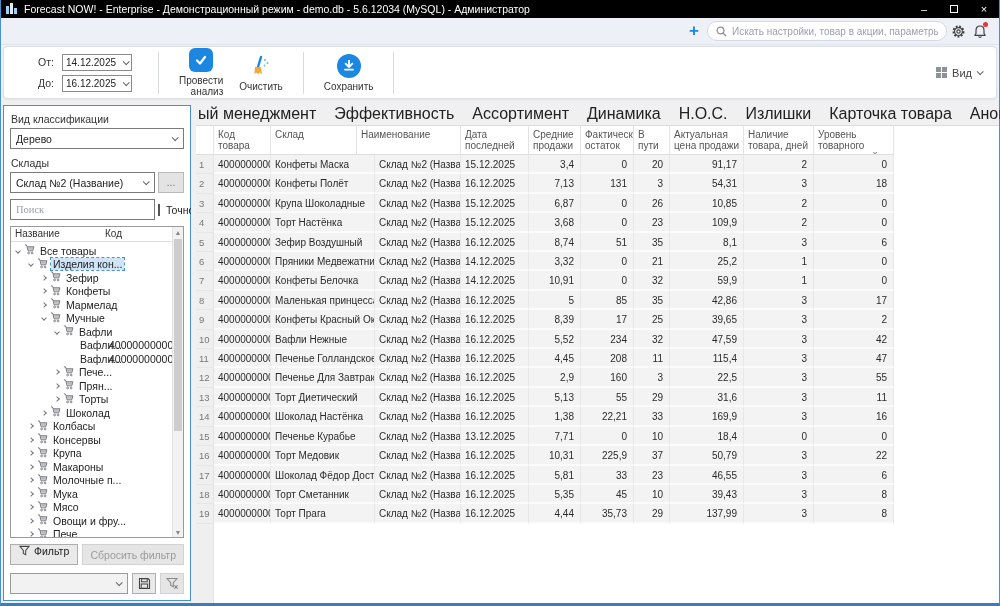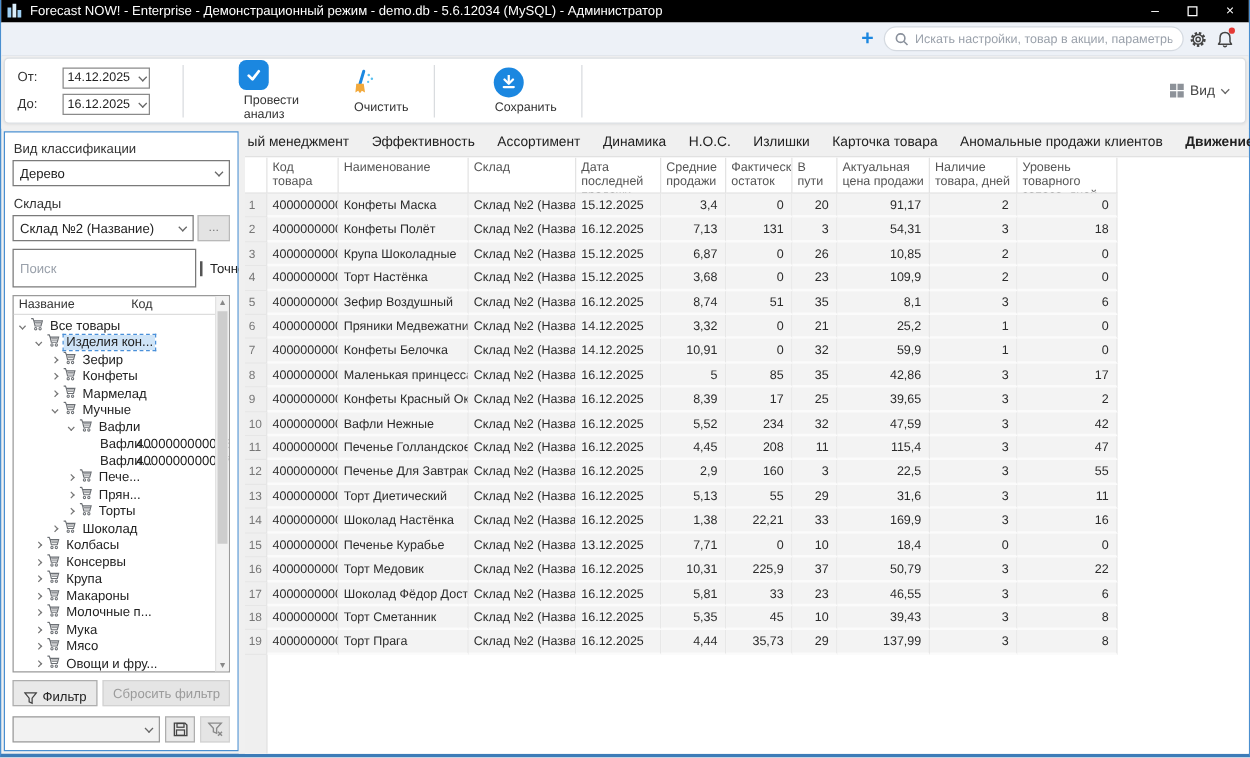--- a/index.html
+++ b/index.html
@@ -24,43 +24,43 @@
   .searchbox { width:240px; height:20px; background:#fff; border:1px solid #d5dae1; border-radius:11px; display:flex; align-items:center; padding:0 8px; gap:5px; }
   .searchbox input { border:none; outline:none; flex:1; font-size:10px; color:#444; background:transparent; font-family:inherit; }
   .searchbox input::placeholder { color:#9aa1ab; }
   .iconbtn { width:22px; height:22px; display:flex; align-items:center; justify-content:center; position:relative; }
   .belldot { position:absolute; right:3px; top:2px; width:5px; height:5px; border-radius:50%; background:#e53935; }
 
   
   .toolzone { height:58px; background:#f0f0f0; padding:1px 2px 4px 2px; flex:0 0 auto; }
   .toolbar { background:#fff; border:1px solid #dcdfe3; border-radius:4px; height:100%; display:flex; align-items:center; padding:0 10px; box-shadow:0 1px 2px rgba(0,0,0,.06); }
   .dates { display:flex; flex-direction:column; gap:4px; margin-right:14px; }
-  .daterow { display:flex; align-items:center; gap:16px; }
+  .daterow { display:flex; align-items:center; gap:4px;margin-left:24px; }
   .daterow label { font-size:10.5px; color:#333; width:20px; }
   .datefield { width:70px; height:17px; border:1px solid #8a8a8a; background:#fff; display:flex; align-items:center; font-size:10px; color:#222; padding:0 3px; justify-content:space-between; }
   .vsep { width:1px; height:42px; background:#d9dcdf; margin:0 12px; }
   .toolbtn { display:flex; flex-direction:column; align-items:center; justify-content:center; gap:3px; padding:2px 8px; min-width:52px; }
-  .toolbtn .lbl { font-size:10px; color:#333; text-align:left; line-height:11px; white-space:pre-line;margin-left:28px; }
+  .toolbtn .lbl { font-size:10px; color:#333; text-align:right; line-height:11px; white-space:pre-line; }
   .ic-check { width:24px; height:24px; background:#1b87e0; border-radius:6px; display:flex; align-items:center; justify-content:center; }
   .ic-save { width:24px; height:24px; background:#1b87e0; border-radius:50%; display:flex; align-items:center; justify-content:center; }
   .viewgroup { margin-left:auto; display:flex; align-items:center; gap:5px; padding-right:4px; }
   .gridicon { width:11px; height:11px; display:grid; grid-template-columns:5px 5px; grid-template-rows:5px 5px; gap:1px; }
   .gridicon span { background:#8d9299; }
   .viewgroup .lbl { font-size:11px; color:#444; }
   .chev { width:6px; height:6px; border-right:1.4px solid #666; border-bottom:1.4px solid #666; transform:rotate(45deg) translateY(-1px); display:inline-block; }
   .chev.small { width:5px; height:5px; }
 
   
   .content { flex:1; display:flex; min-height:0; }
   .sidebar { width:188px; margin:2px 0 2px 2px; background:#fff; border:1px solid #4a8fd0; display:flex; flex-direction:column; padding:5px 6px 6px 6px; min-height:0; }
   .sb-label { font-size:10.5px; color:#333; margin:2px 0 3px 1px; }
   .selectbox { height:21px; border:1px solid #7a7a7a; background:#fff; display:flex; align-items:center; justify-content:space-between; font-size:10.5px; color:#222; padding:0 6px 0 5px; }
   .sb-row { display:flex; gap:3px; align-items:center; margin-bottom:6px; }
   .dots-btn { width:26px; height:21px; background:#e3e3e3; border:1px solid #b9b9b9; color:#777; font-size:10px; display:flex; align-items:center; justify-content:center; }
-  .search-input { flex:1; height:31px; border:1px solid #7a7a7a; font-size:10.5px; padding:0 5px; color:#444; outline:none; font-family:Liberation Sans, sans-serif; }
+  .search-input { flex:1; height:21px; border:1px solid #7a7a7a; font-size:10.5px; padding:0 5px; color:#444; outline:none; font-family:Liberation Serif, serif; }
   .search-input::placeholder { color:#9aa1ab; }
   .cb { width:12px; height:12px; border:1px solid #555; background:#fff; }
   .cb-lbl { font-size:10.5px; color:#222; margin-left:3px; }
 
   .tree { flex:1; border:1px solid #9a9a9a; display:flex; flex-direction:column; min-height:0; position:relative; margin-bottom:6px; }
   .tree-head { height:15px; border-bottom:1px solid #ddd; display:flex; font-size:10px; color:#333; flex:0 0 auto; }
   .tree-head .n { padding:1px 0 0 4px; flex:0 0 92px; }
   .tree-head .c { padding:1px 0 0 2px; flex:1; }
   .tree-body { flex:1; overflow:hidden; padding-top:2px; }
   .tnode { height:13.5px; display:flex; align-items:center; font-size:10.5px; color:#222; position:relative; white-space:nowrap; }
@@ -71,31 +71,31 @@
   .carticon { margin:0 3px 0 1px; flex:0 0 11px; }
   .tlabel { padding:0 2px; }
   .tnode.selected .tlabel { background:#cfe4f7; outline:1px dashed #4a90d9; }
   .tcode { position:absolute; left:98px; font-size:10.5px; color:#222; }
   .tree-scroll { position:absolute; right:0; top:0; bottom:0; width:11px; background:#f2f2f2; border-left:1px solid #e2e2e2; }
   .tree-scroll .arrow { height:10px; display:flex; align-items:center; justify-content:center; color:#888; font-size:7px; }
   .tree-scroll .thumb { position:absolute; left:1px; right:1px; top:12px; height:62%; background:#cdcdcd; }
 
   .sb-bottom { flex:0 0 auto; }
   .fltr-row { display:flex; justify-content:space-between; align-items:center; margin-bottom:8px; }
-  .btn-filter { display:flex; align-items:flex-end; gap:4px; font-size:10.5px; color:#222; background:#e9e9e9; border:1px solid #aeaeae; height:21px; padding:0 8px; }
+  .btn-filter { display:flex; align-items:flex-start; gap:4px; font-size:10.5px; color:#222; background:#e9e9e9; border:1px solid #aeaeae; height:21px; padding:0 8px; }
   .btn-reset { font-size:10.5px; color:#9b9b9b; background:#e5e5e5; border:1px solid #d2d2d2; height:21px; padding:0 7px; }
   .saved-row { display:flex; gap:4px; align-items:center; }
   .saved-row .selectbox { flex:1; border-color:#9a9a9a; background:#f2f2f2; }
   .sm-btn { width:24px; height:21px; background:#e9e9e9; border:1px solid #aeaeae; display:flex; align-items:center; justify-content:center; }
   .sm-btn.dis { border-color:#d2d2d2; background:#e5e5e5; }
 
   .splitter { width:5px; background:#f0f0f0; flex:0 0 auto; }
   .main { flex:1; display:flex; flex-direction:column; min-width:0; }
   .tabbar { height:23px; display:flex; align-items:center; background:#f0f0f0; border-bottom:1px solid #dcdcdc; padding-left:2px; flex:0 0 auto; position:relative; }
-  .tab { font-size:11px; color:#222; padding:0 9px; white-space:nowrap; line-height:22px; }
+  .tab { font-size:16px; color:#222; padding:0 9px; white-space:nowrap; line-height:22px; }
   .tab.active { font-weight:bold; }
   .tab.clip { padding-left:0; }
 
   .panel { flex:1; background:#fff; position:relative; overflow:hidden; }
   .numstrip { position:absolute; left:0; top:0; bottom:0; width:18px; background:#efefef; border-right:1px solid #e3e3e3; }
   .tbl { position:relative; }
   .hrow { display:flex; background:#fff; }
   .hcell { font-size:10px; color:#555; padding:3px 3px 2px 4px; line-height:11px; border-right:1px solid #e3e3e3; border-bottom:1px solid #dedede; height:29px; overflow:hidden; }
   .rn-h { width:18px; flex:0 0 18px; border-right:1px solid #e3e3e3; border-bottom:1px solid #dedede; background:#fff; }
   .trow { display:flex; height:19.42px; }
@@ -562,22 +562,22 @@
             <div class="tab active">Движение товаров</div>
           </div>
 
       </div>
       <div class="panel">
         <div class="numstrip"></div>
         <div class="tbl">
             <div class="hrow">
               <div class="rn-h"></div>
               <div class="hcell" style="width: 57px; flex: 0 0 57px;">Код товара</div>
+              <div class="hcell" style="width: 86px; flex: 0 0 86px;">Склад</div>
               <div class="hcell" style="width: 104px; flex: 0 0 104px;">Наименование</div>
-              <div class="hcell" style="width: 86px; flex: 0 0 86px;">Склад</div>
               <div class="hcell" style="width: 68px; flex: 0 0 68px;">Дата последней продажи</div>
               <div class="hcell" style="width: 52px; flex: 0 0 52px;">Средние продажи</div>
               <div class="hcell" style="width: 53px; flex: 0 0 53px;">Фактический остаток</div>
               <div class="hcell" style="width: 36px; flex: 0 0 36px;">В пути</div>
               <div class="hcell" style="width: 74px; flex: 0 0 74px;">Актуальная цена продажи</div>
               <div class="hcell" style="width: 70px; flex: 0 0 70px;">Наличие товара, дней</div>
               <div class="hcell" style="width: 80px; flex: 0 0 80px;">Уровень товарного запаса, дней</div>
             </div>
             <div class="trow">
               <div class="rn">1</div>

